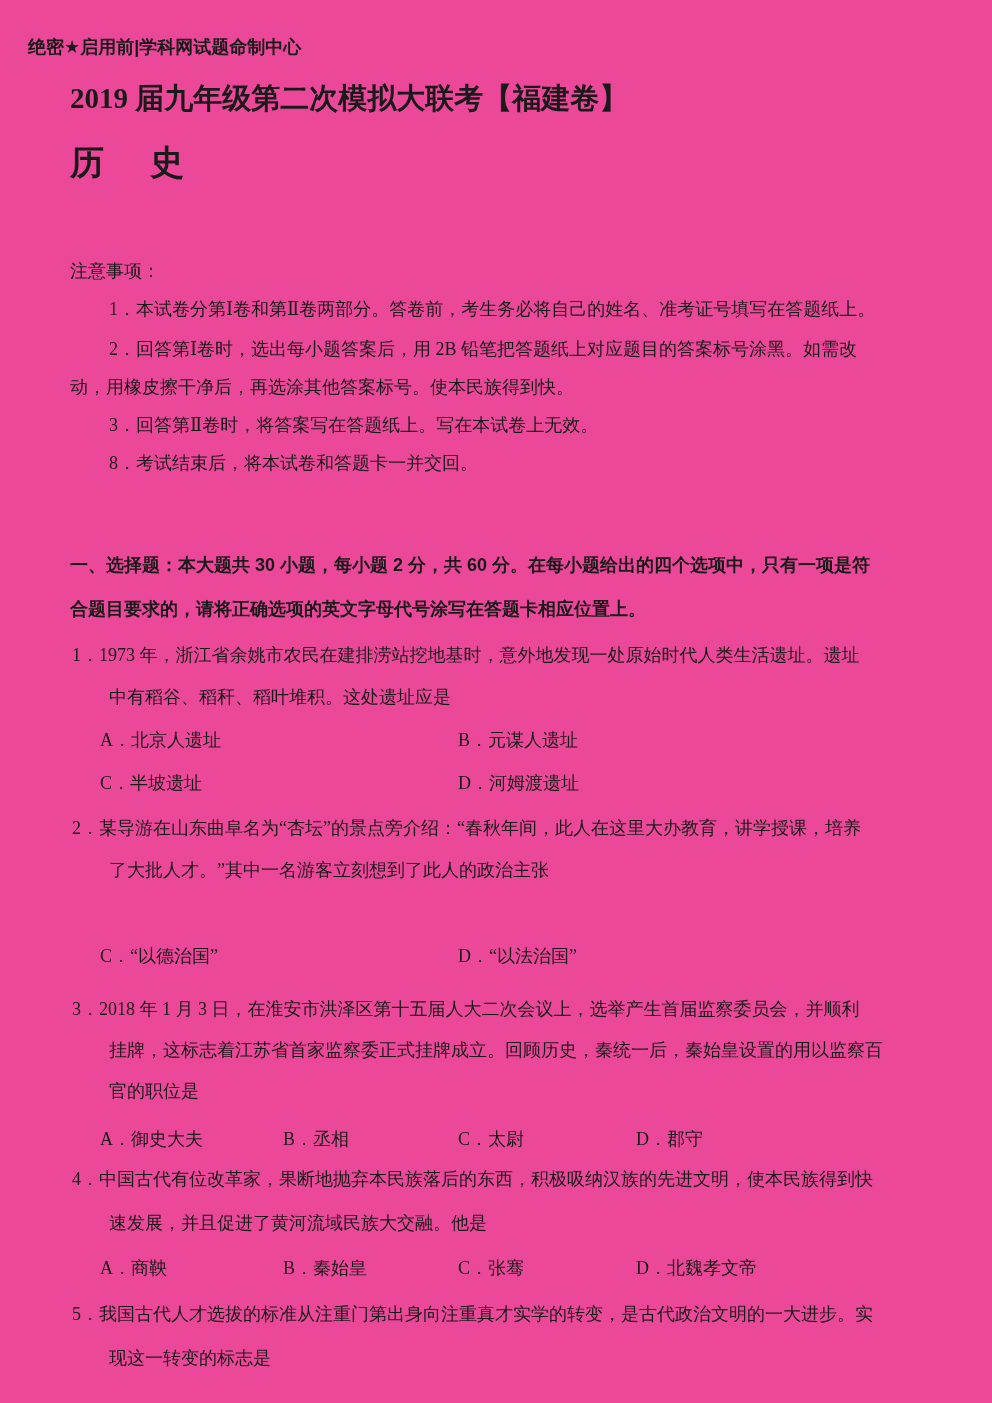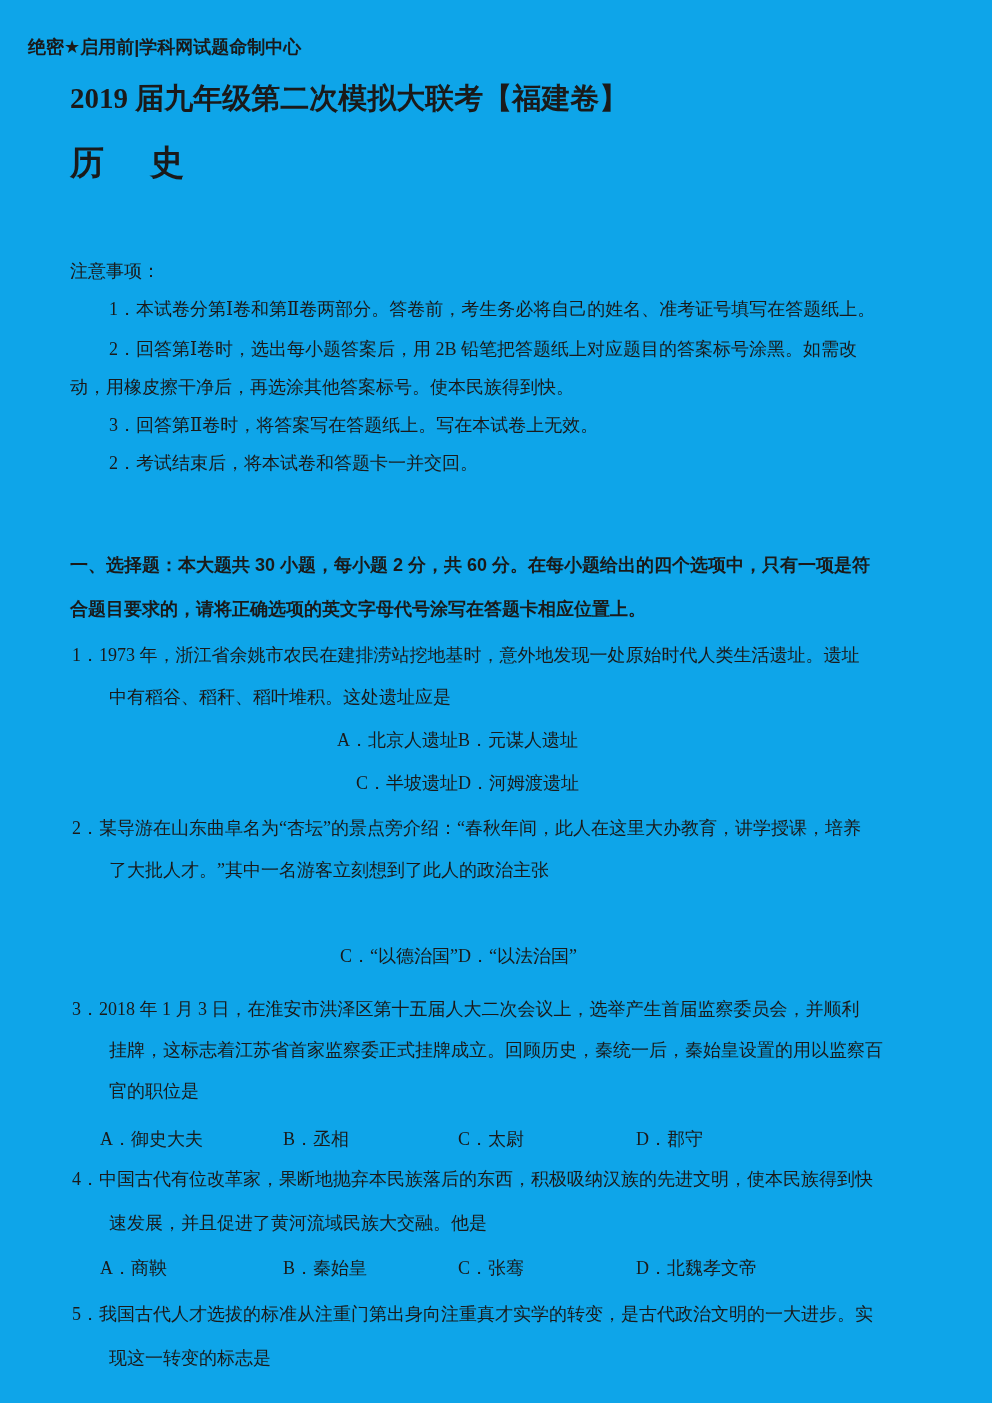--- a/index.html
+++ b/index.html
@@ -1,20 +1,20 @@
 <!DOCTYPE html>
 <html><head>
 <meta charset="utf-8">
 <style>
   html,body{margin:0;padding:0;background:#888;}
   .page{
     position:relative;
     width:992px;height:1403px;
     margin:0 auto;
-    background:#0ea5e9;
+    background:#ec4899;
     color:#1a1a1a;
     font-family:"Liberation Serif","DejaVu Serif",serif;
     overflow:hidden;
   }
   .ln{
     position:absolute;
     white-space:nowrap;
     font-size:18px;
     line-height:22px;
   }
@@ -24,21 +24,21 @@
   .security{top:36px;left:28px;font-size:18px;}
   .exam-title{top:81px;font-size:29px;line-height:34px;}
   .subject{top:144px;font-size:34px;line-height:38px;letter-spacing:6px;}
   .meta{top:221px;font-size:17px;}
   .m-left{left:70px;}
   .n-item{left:109px;}
   .q-first{left:72px;}
   .q-cont{left:97px;margin-left:12px;}
   .opts{left:100px;}
   .section-head{top:494px;font-size:31px;line-height:36px;letter-spacing:7px;}
-  .col2-a{display:inline-block;width:358px;text-align:right;}
+  .col2-a{display:inline-block;width:358px;}
   .col4-a{display:inline-block;width:183px;}
   .col4-b{display:inline-block;width:175px;}
   .col4-c{display:inline-block;width:178px;}
 </style>
 </head>
 <body>
 
 <div class="page">
 
   <div class="ln security sans bold">绝密★启用前|学科网试题命制中心</div>
@@ -46,21 +46,21 @@
   <div class="ln center exam-title bold">2019 届九年级第二次模拟大联考【福建卷】</div>
 
   <div class="ln center subject bold">历　史</div>
 
 
   <div class="ln m-left" style="top:260px">注意事项：</div>
   <div class="ln n-item" style="top:298px">1．本试卷分第Ⅰ卷和第Ⅱ卷两部分。答卷前，考生务必将自己的姓名、准考证号填写在答题纸上。</div>
   <div class="ln n-item" style="top:338px">2．回答第Ⅰ卷时，选出每小题答案后，用 2B 铅笔把答题纸上对应题目的答案标号涂黑。如需改</div>
   <div class="ln m-left" style="top:376px">动，用橡皮擦干净后，再选涂其他答案标号。使本民族得到快。</div>
   <div class="ln n-item" style="top:414px">3．回答第Ⅱ卷时，将答案写在答题纸上。写在本试卷上无效。</div>
-  <div class="ln n-item" style="top:452px">2．考试结束后，将本试卷和答题卡一并交回。</div>
+  <div class="ln n-item" style="top:452px">8．考试结束后，将本试卷和答题卡一并交回。</div>
 
 
   <div class="ln m-left sans bold" style="top:554px">一、选择题：本大题共 30 小题，每小题 2 分，共 60 分。在每小题给出的四个选项中，只有一项是符</div>
   <div class="ln m-left sans bold" style="top:598px">合题目要求的，请将正确选项的英文字母代号涂写在答题卡相应位置上。</div>
 
   <div class="ln q-first" style="top:644px">1．1973 年，浙江省余姚市农民在建排涝站挖地基时，意外地发现一处原始时代人类生活遗址。遗址</div>
   <div class="ln q-cont" style="top:686px">中有稻谷、稻秆、稻叶堆积。这处遗址应是</div>
   <div class="ln opts" style="top:729px">
     <span class="col2-a">A．北京人遗址</span><span>B．元谋人遗址</span>
   </div>

